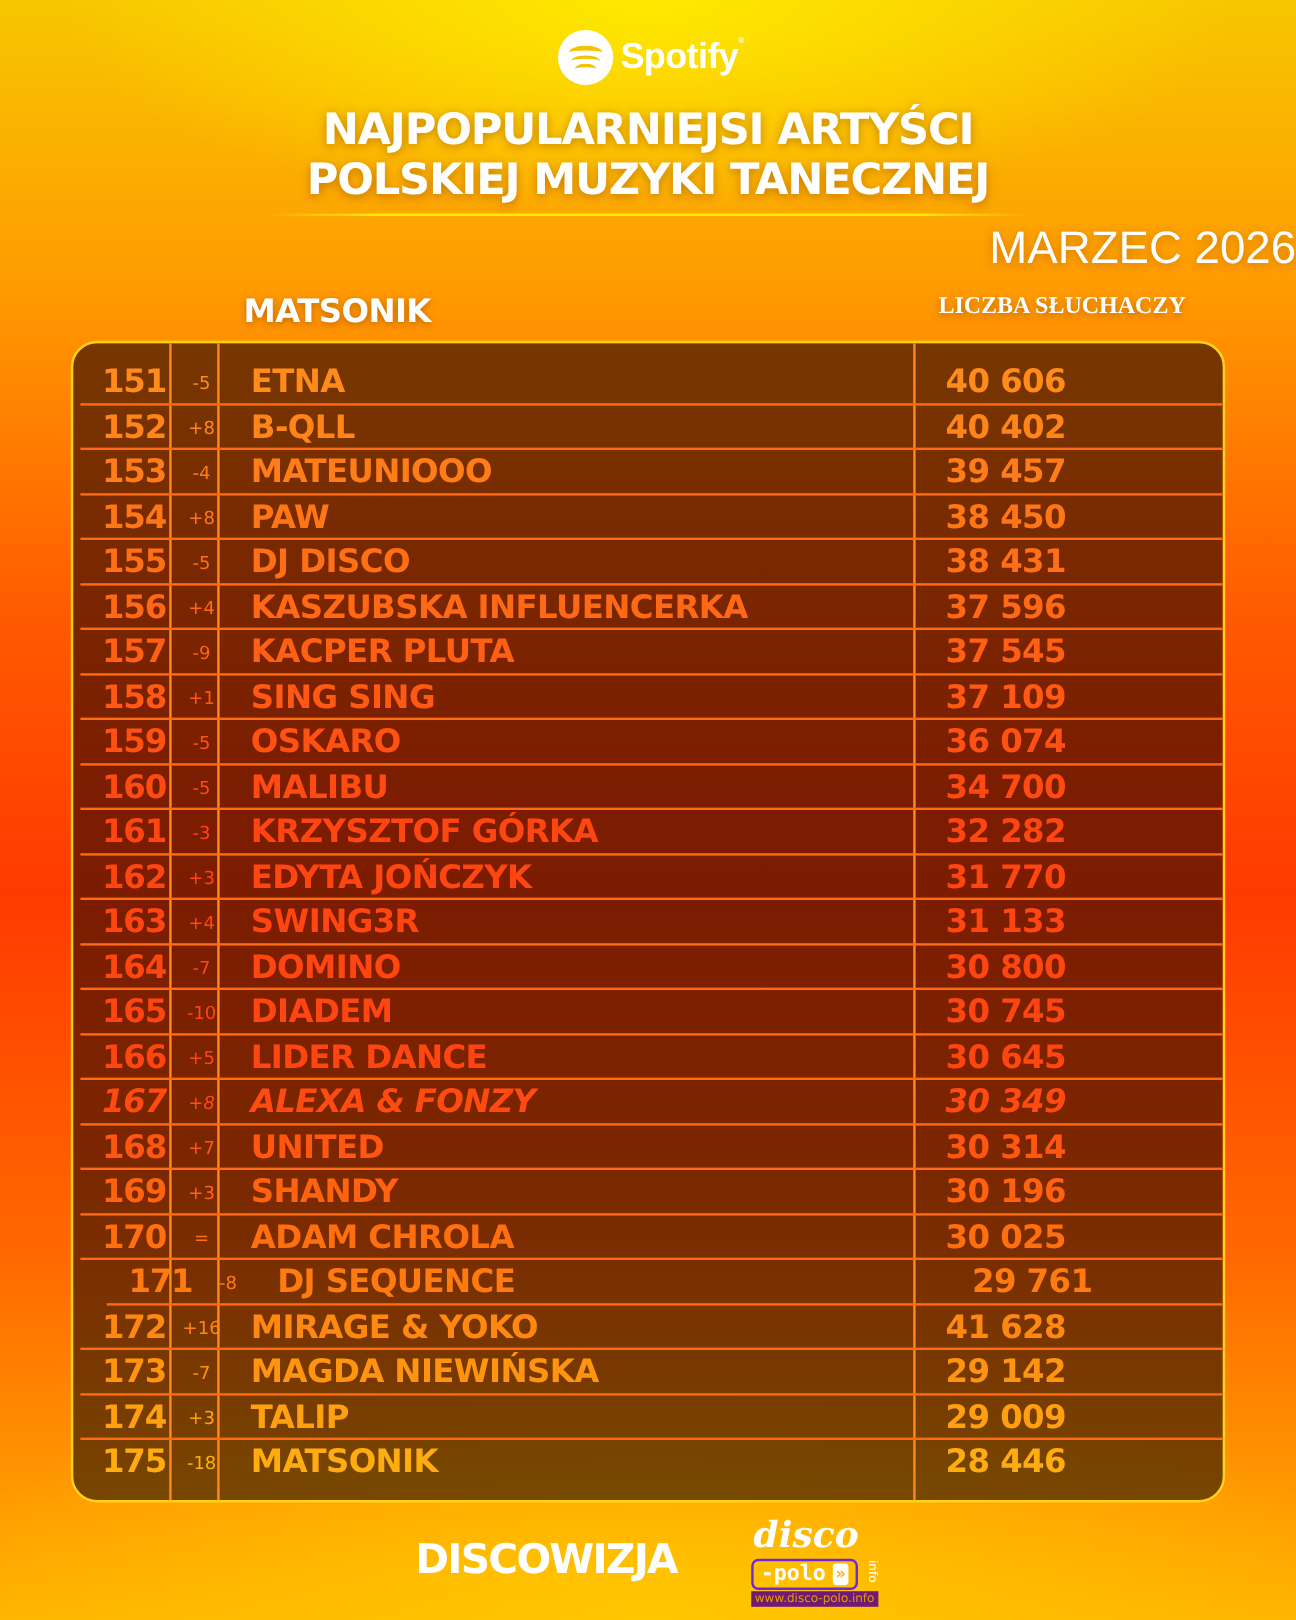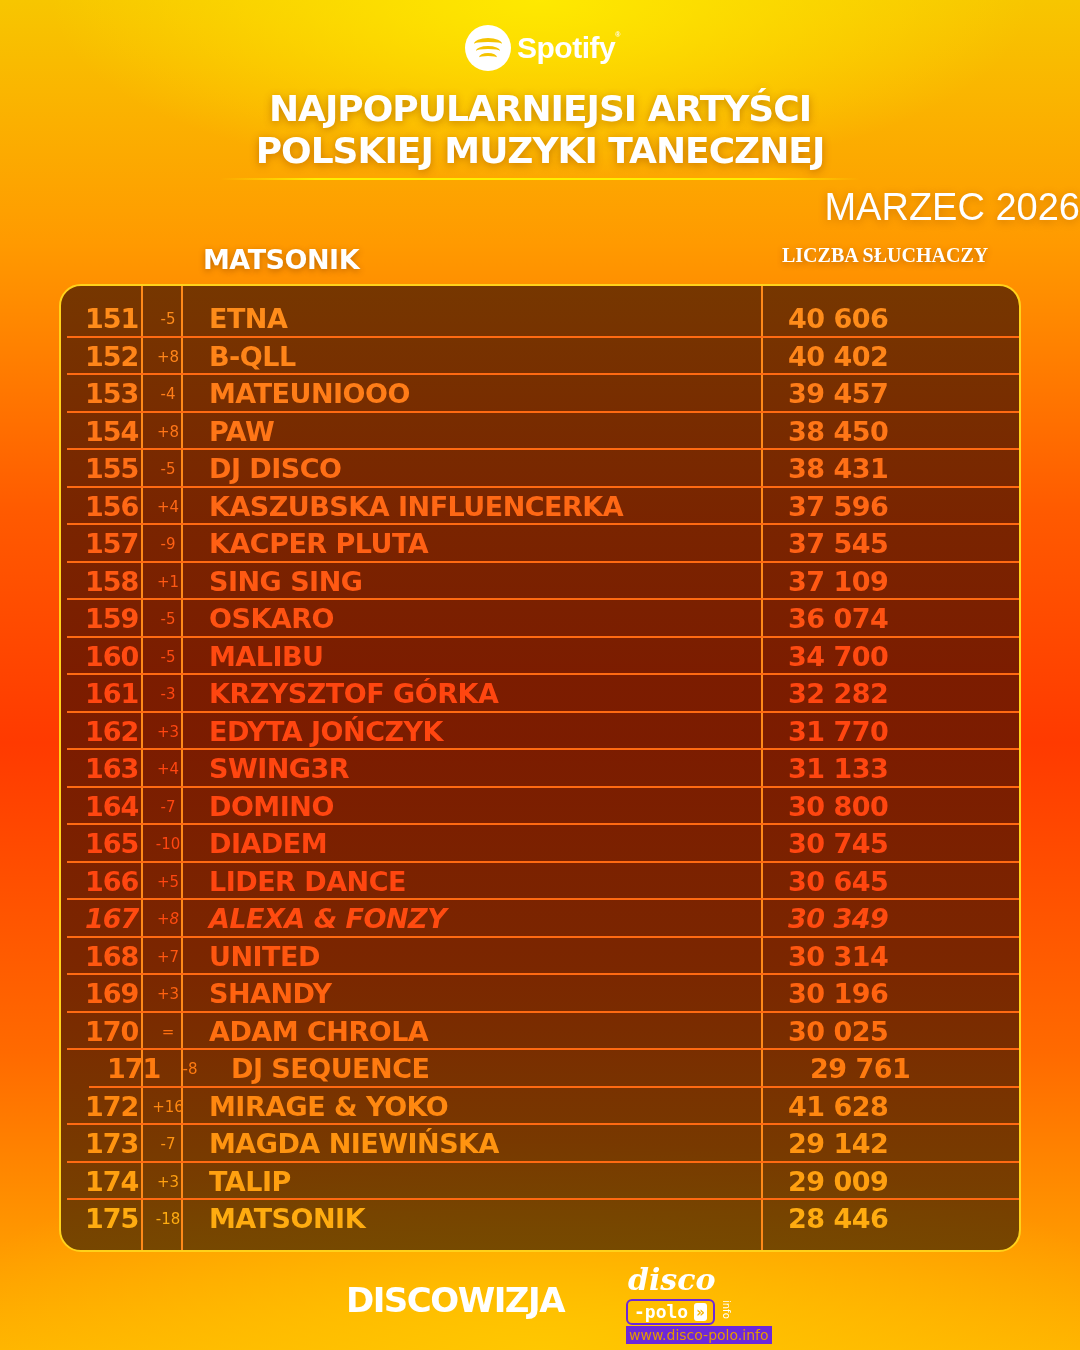--- a/index.html
+++ b/index.html
@@ -81,21 +81,21 @@
   }
   .dp-logo { position: absolute; left: 624px; top: 4px; width: 120px; height: 80px; color: #fff; }
   .dp-disco { position: absolute; left: 4px; top: -2px; font-family: "DejaVu Serif", serif; font-style: italic; font-weight: bold; font-size: 30px; }
   .dp-polo {
     position: absolute; left: 2px; top: 35px; height: 22px; padding: 0 6px;
     border: 2px solid #6d28d9; border-radius: 6px; font-family: "DejaVu Sans Mono", monospace;
     font-weight: bold; font-size: 18px; line-height: 22px; display: flex; align-items: center; gap: 6px;
   }
   .dp-arrow { background: #fff; color: #f5b400; border-radius: 3px; padding: 0 2px; font-size: 14px; line-height: 18px; }
   .dp-info { position: absolute; left: 108px; top: 36px; font-size: 10px; transform: rotate(90deg); transform-origin: left top; }
-  .dp-url { position: absolute; left: 2px; top: 62px; background: #6d28d9; color: #e59a00; font-size: 14px; padding: 1px 3px; white-space: nowrap; font-family: "DejaVu Sans", sans-serif; }
+  .dp-url { position: absolute; left: 2px; top: 62px; background: #701a75; color: #e59a00; font-size: 10px; padding: 1px 3px; white-space: nowrap; font-family: "DejaVu Sans", sans-serif; }
 </style>
 </head>
 <body>
 
 <div class="header">
   <div class="spotify">
     <div class="spotify-logo">
       <span class="a1"></span>
         <span class="a2"></span>
         <span class="a3"></span>

